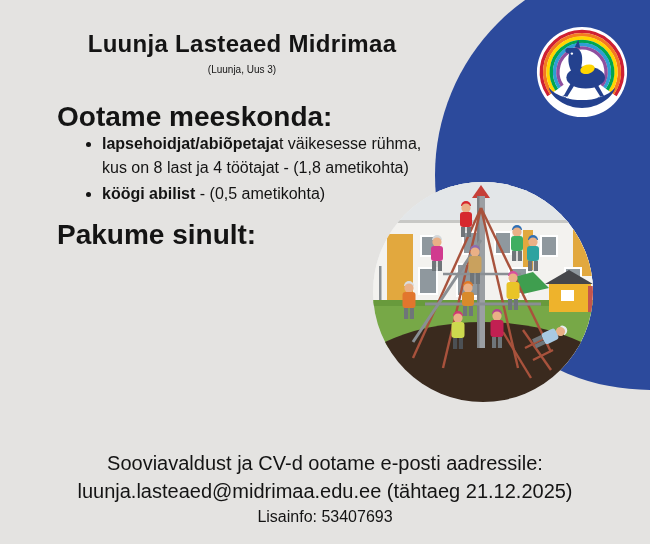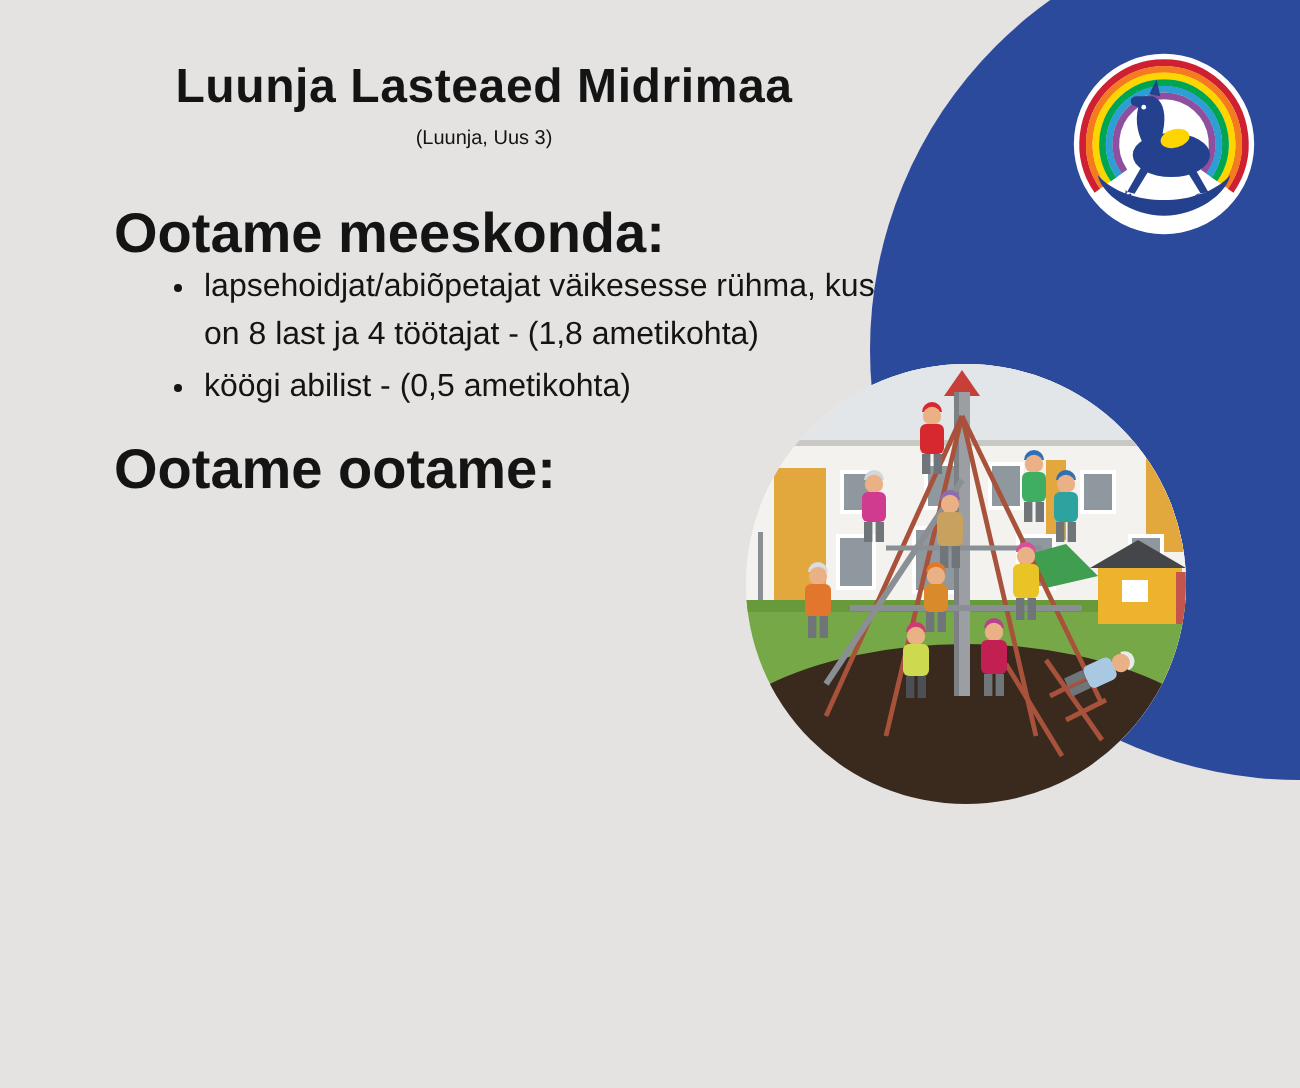--- a/index.html
+++ b/index.html
@@ -20,21 +20,21 @@
   .title{font-size:24px;font-weight:700;letter-spacing:0.3px;}
   .subtitle{font-size:10px;margin-top:6px;}
   .heading{position:absolute;left:57px;font-size:28px;font-weight:700;}
   .h1{top:101px}.h2{top:219px}.h3{top:333px}
   ul.blist{
     position:absolute;left:60px;margin:0;padding:0 0 0 42px;width:340px;
     list-style:disc outside;
   }
   .l1{top:132px}.l2{top:250px}.l3{top:363px}
   ul.blist li{font-size:16px;line-height:24px;margin-bottom:2px;}
-  ul.blist li b{font-weight:400;}
+  ul.blist li b{font-weight:700;}
   .footer{position:absolute;left:0;width:650px;top:449px;text-align:center;}
   .f1,.f2{font-size:20px;line-height:28px;}
   .f3{font-size:16px;margin-top:3px;}
 </style>
 </head>
 <body>
 
 <div class="canvas">
 
   <div class="blue-circle"></div>
@@ -216,17 +216,22 @@
     <div class="title">Luunja Lasteaed Midrimaa</div>
     <div class="subtitle">(Luunja, Uus 3)</div>
   </div>
 
   <div class="heading h1">Ootame meeskonda:</div>
   <ul class="blist l1">
     <li><b>lapsehoidjat/abiõpetaja</b><span>t väikesesse rühma, kus on 8 last ja 4 töötajat - (1,8 ametikohta)</span></li>
     <li><b>köögi abilist</b><span> - (0,5 ametikohta)</span></li>
   </ul>
 
-  <div class="heading h2">Ootame ootame:</div>
-
-
+  <div class="heading h2">Pakume sinult:</div>
+
+
+  <div class="footer">
+    <div class="f1">Sooviavaldust ja CV-d ootame e-posti aadressile:</div>
+    <div class="f2">luunja.lasteaed@midrimaa.edu.ee (tähtaeg 21.12.2025)</div>
+    <div class="f3">Lisainfo: 53407693</div>
+  </div>
 
 </div>
 
 </body></html>

